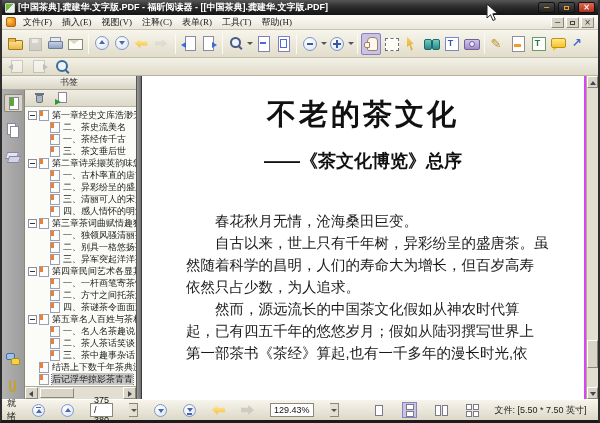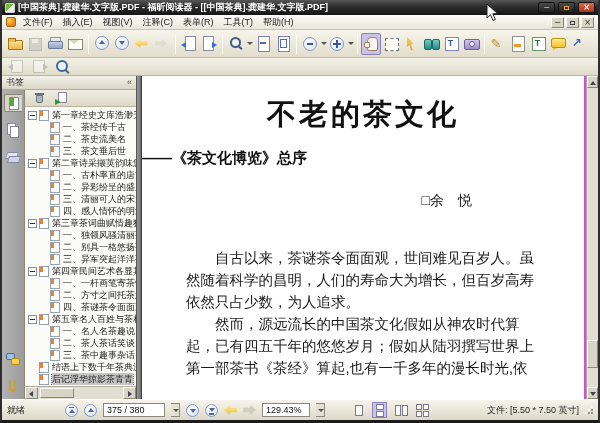--- a/index.html
+++ b/index.html
@@ -28,21 +28,21 @@
   .win-btn .restore-box{ display:inline-block; width:5px; height:4px; border:1px solid #f0a030; margin-top:2px;}
 
   
   .menubar{
     height:15px; display:flex; align-items:center; padding:0 4px; gap:2px;
     background:linear-gradient(#fdfcf8,#e9e6da); border-bottom:1px solid #c9c5b4;
     font-size:9px; color:#222;
   }
   .menubar-icon{ width:10px; height:10px; flex:none; border-radius:2px;
     background:radial-gradient(circle at 30% 30%,#ffd24a,#e8821e 70%); border:1px solid #a86a10;}
-  .menu-item{ padding:1px 5px; white-space:nowrap; }
+  .menu-item{ padding:1px 5px; white-space:nowrap;font-family:Liberation Serif, serif; }
   .mdi-controls{ margin-left:auto; display:flex; gap:2px; }
   .mdi-btn{ width:13px; height:11px; background:#d8d4c6; border:1px solid; border-color:#fff #8a8776 #8a8776 #fff;
     font:8px/9px "DejaVu Sans",sans-serif; color:#333; text-align:center;}
   .mdi-btn .restore-box{ display:inline-block; width:5px; height:4px; border:1px solid #444; margin-top:2px;}
 
   
   .toolbar1{
     height:28px; display:flex; align-items:center; padding:0 3px;
     background:linear-gradient(#f7f5ec,#e2ddcb); border-bottom:1px solid #c2bda9;
   }
@@ -116,21 +116,21 @@
 
   
   .find-field{ width:92px; height:14px; background:#fff; border:1px solid #8a887a; display:flex; align-items:center; font-size:9px; color:#9a9a9a; padding:0 2px;}
   .find-field .fcaret{ margin-left:auto; width:0; height:0; border-left:3px solid transparent; border-right:3px solid transparent; border-top:3px solid #666;}
 
   
   .main{ display:flex; height:323px; }
 
   .sidebar{ width:134px; flex:none; display:flex; flex-direction:column; background:#ece9d8; }
   .side-header{ height:14px; background:linear-gradient(#f4f2ea,#d9d5c6); border-bottom:1px solid #b0ac9a;
-     display:flex; align-items:center; font-size:9px; color:#333; padding:0 4px;}
+     display:flex; align-items:center; font-size:9px; color:#333; padding:0 4px;flex-direction:column;}
   .pin{ margin-left:auto; color:#555; font-size:9px; line-height:9px;}
   .side-body{ flex:1; display:flex; min-height:0;}
   .tabstrip{ width:22px; flex:none; background:linear-gradient(90deg,#b2b2b2,#9c9c9c); display:flex; flex-direction:column; align-items:center; padding:4px 0; gap:9px;}
   .tab{ width:18px; height:18px; position:relative; flex:none;}
   .tab.active{ background:#d8d5c6; border:1px solid #8a8776; border-right:none; border-radius:2px 0 0 2px;}
   .tab span{ position:absolute; }
   .bookmark-tab-icon .p1{ left:4px; top:2px; width:10px; height:13px; background:#fff; border:1px solid #889;}
   .bookmark-tab-icon .p2{ left:5px; top:3px; width:4px; height:8px; background:#5aa83a;}
   .pages-tab-icon .p1{ left:3px; top:2px; width:9px; height:12px; background:#fff; border:1px solid #889;}
   .pages-tab-icon .p2{ left:6px; top:5px; width:9px; height:12px; background:#fff; border:1px solid #889;}
@@ -166,34 +166,34 @@
   .sbtn.left::before{ left:3px; top:3px; border-top:3px solid transparent; border-bottom:3px solid transparent; border-right:4px solid #445;}
   .sbtn.right::before{ left:4px; top:3px; border-top:3px solid transparent; border-bottom:3px solid transparent; border-left:4px solid #445;}
   .sbtn.up::before{ left:2px; top:4px; border-left:3px solid transparent; border-right:3px solid transparent; border-bottom:4px solid #445;}
   .sbtn.down::before{ left:2px; top:4px; border-left:3px solid transparent; border-right:3px solid transparent; border-top:4px solid #445;}
   .hthumb{ width:34px; height:10px; margin-left:2px; background:#d8d4c6; border:1px solid; border-color:#fff #8a8776 #8a8776 #fff;}
 
   .splitter{ width:6px; flex:none; background:linear-gradient(90deg,#9a9a9a,#6e6e6e); border-left:1px solid #555; border-right:1px solid #3a3a3a;}
 
   .docarea{ flex:1; background:#fff; position:relative; overflow:hidden; border-right:2px solid #d946ef;}
   .doc-title{ margin-top:19px; text-align:center; font-size:29px; font-weight:600; color:#111; letter-spacing:3px;}
-  .doc-subtitle{ margin-top:14px; text-align:left; font-size:15px; font-weight:600; color:#111;}
+  .doc-subtitle{ margin-top:14px; text-align:center; font-size:18px; font-weight:600; color:#111;}
   .doc-author{ margin-top:24px; text-align:right; padding-right:112px; font-size:14px; color:#111;}
   .doc-body{ margin-top:37px; padding:0 30px 0 44px; font-size:14.5px; line-height:22px; color:#1a1a1a;}
   .doc-line{ white-space:nowrap; overflow:hidden;}
   .doc-line.indent{ padding-left:29px;}
 
   .vscroll{ width:12px; flex:none; background:#e2dfd2; border-left:1px solid #b0ac9a; position:relative;}
   .vscroll .sbtn{ position:absolute; left:0; width:11px;}
   .vscroll .up{ top:0;}
   .vscroll .down{ bottom:0;}
   .vthumb{ position:absolute; left:0; top:264px; width:11px; height:28px; background:#d8d4c6; border:1px solid; border-color:#fff #8a8776 #8a8776 #fff;}
 
   
-  .statusbar{ height:21px; display:flex; align-items:center; gap:6px; padding:0 5px;
+  .statusbar{ height:21px; display:flex; align-items:center; gap:16px; padding:0 5px;
     background:linear-gradient(#f6f4ec,#ddd9c8); border-top:1px solid #fff; box-shadow:0 -1px 0 #a8a496; font-size:9px; color:#222;}
   .status-ready{ width:52px;}
   .nv{ width:13px; height:13px; border-radius:50%; background:radial-gradient(circle at 35% 30%,#fff,#d8e2f6); border:1px solid #8098c8; position:relative; flex:none;}
   .nv::before,.nv::after{ content:""; position:absolute;}
   .nv.first::before{ left:3px; top:2px; width:5px; height:1.5px; background:#4a68a8;}
   .nv.first::after{ left:2.5px; top:4.5px; border-left:3px solid transparent; border-right:3px solid transparent; border-bottom:4px solid #4a68a8;}
   .nv.prev::after{ left:2.5px; top:3.5px; border-left:3px solid transparent; border-right:3px solid transparent; border-bottom:4px solid #4a68a8;}
   .nv.next::after{ left:2.5px; top:4px; border-left:3px solid transparent; border-right:3px solid transparent; border-top:4px solid #4a68a8;}
   .nv.last::before{ left:3px; top:8.5px; width:5px; height:1.5px; background:#4a68a8;}
   .nv.last::after{ left:2.5px; top:3.5px; border-left:3px solid transparent; border-right:3px solid transparent; border-top:4px solid #4a68a8;}
@@ -418,25 +418,25 @@
               </span>
           </div>
           <div class="bmtree" id="bookmark-tree">
               <div class="trow">
                 <span class="exp"></span>
                 <span class="bmico"></span>
                 <span class="tlabel">第一章经史文库浩渺无边</span>
               </div>
               <div class="trow lvl2">
                 <span class="bmico"></span>
+                <span class="tlabel">二、茶史流美名</span>
+              </div>
+              <div class="trow lvl2">
+                <span class="bmico"></span>
                 <span class="tlabel">一、茶经传千古</span>
-              </div>
-              <div class="trow lvl2">
-                <span class="bmico"></span>
-                <span class="tlabel">二、茶史流美名</span>
               </div>
               <div class="trow lvl2">
                 <span class="bmico"></span>
                 <span class="tlabel">三、茶文垂后世</span>
               </div>
               <div class="trow">
                 <span class="exp"></span>
                 <span class="bmico"></span>
                 <span class="tlabel">第二章诗采撷英韵味悠长</span>
               </div>
@@ -523,23 +523,23 @@
           </div>
         </div>
       </div>
     </div>
 
     <div class="splitter"></div>
 
     <div class="docarea">
       <div class="doc-title">不老的茶文化</div>
       <div class="doc-subtitle">——《茶文化博览》总序</div>
-      <div class="doc-author">□余　悦</div>
       <div class="doc-body" id="doc-body">
-          <div class="doc-line indent">自古以来，茶谜茶令面面观，世间难见百岁人。虽</div>
+          <div class="doc-line indent">春花秋月无情，沧海桑田巨变。</div>
+          <div class="doc-line indent">自古以来，世上只有千年树，异彩纷呈的盛唐茶。虽</div>
           <div class="doc-line">然随着科学的昌明，人们的寿命大为增长，但百岁高寿</div>
           <div class="doc-line">依然只占少数，为人追求。</div>
           <div class="doc-line indent">然而，源远流长的中国茶文化假如从神农时代算</div>
           <div class="doc-line">起，已有四五千年的悠悠岁月；假如从陆羽撰写世界上</div>
           <div class="doc-line">第一部茶书《茶经》算起,也有一千多年的漫长时光,依</div>
         </div>
     </div>
 
     <div class="vscroll">
       <span class="sbtn up"></span>

